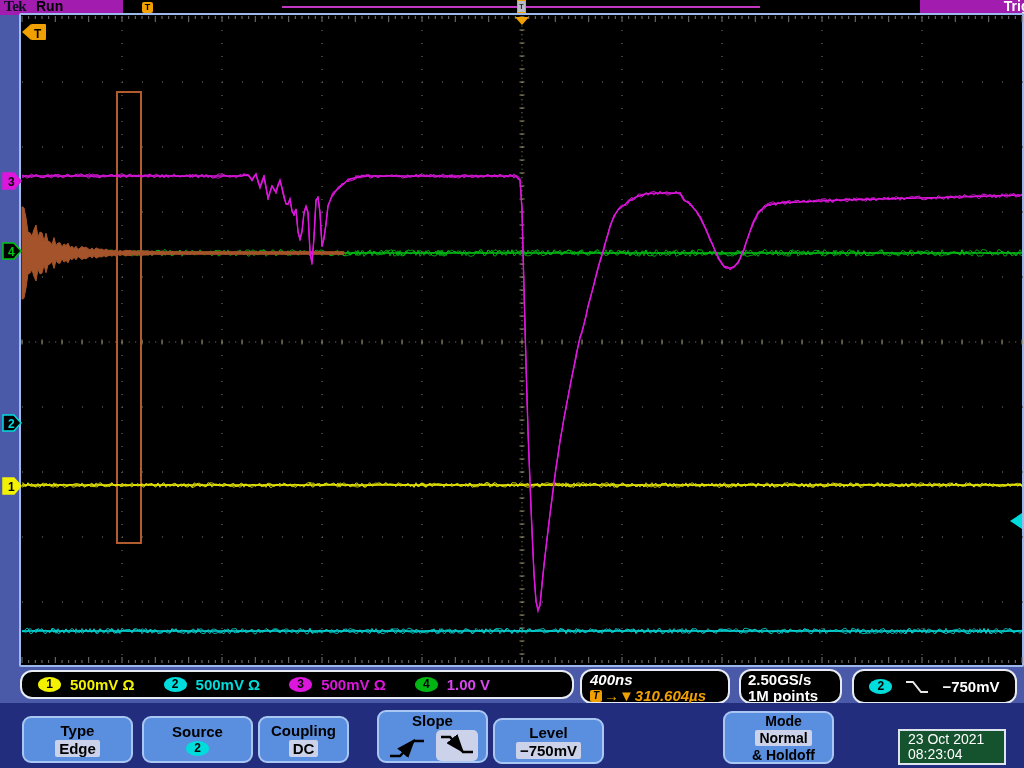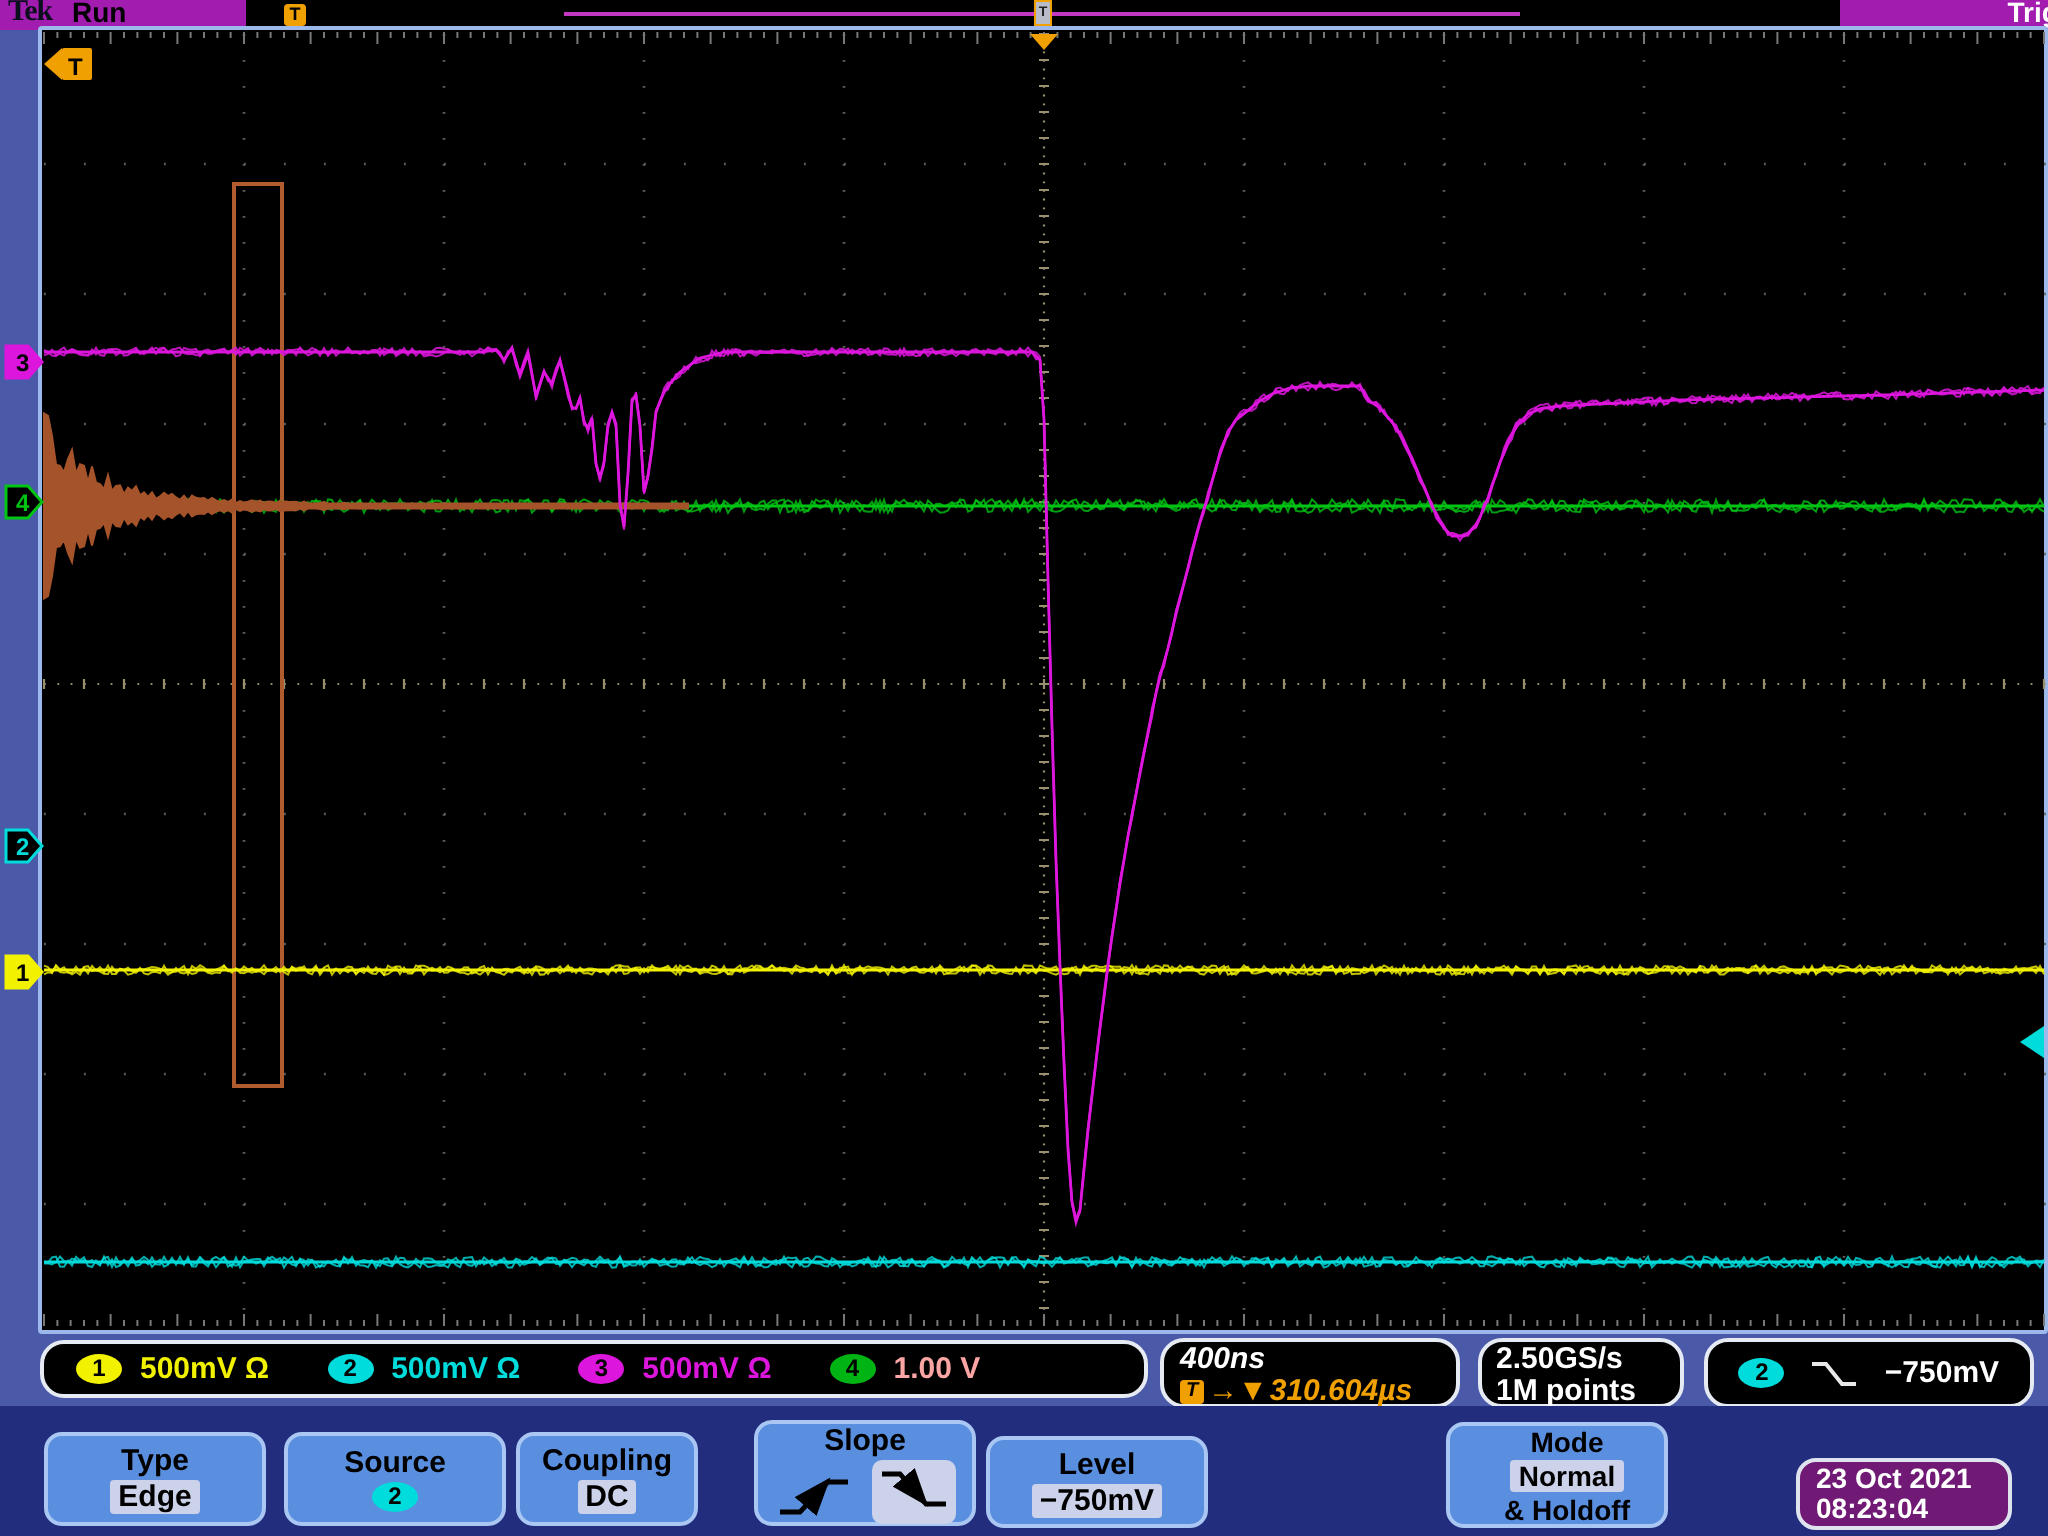--- a/index.html
+++ b/index.html
@@ -23,43 +23,43 @@
   svg.scope{position:absolute;left:0;top:0;width:1024px;height:768px;pointer-events:none;}
   
   .rbox{position:absolute;background:#000;border:2px solid #e6eaf2;border-radius:12px;box-sizing:border-box;
         color:#fff;font-weight:bold;font-size:15px;}
   .box-ch{left:20px;top:670px;width:554px;height:29px;display:flex;align-items:center;padding:0 16px;}
   .chgrp{display:flex;align-items:center;gap:9px;margin-right:29px;}
   .chgrp:last-child{margin-right:0;}
   .badge{display:inline-block;width:23px;height:15px;border-radius:50%;color:#000;font-size:12px;
          font-weight:bold;text-align:center;line-height:15px;}
   .b1{background:#f2f200;} .b2{background:#00dcdc;} .b3{background:#dd16dd;} .b4{background:#00b414;}
-  .c1{color:#f2f200;} .c2{color:#00dcdc;} .c3{color:#dd16dd;} .c4{color:#fca5a5;}
+  .c1{color:#f2f200;} .c2{color:#00dcdc;} .c3{color:#dd16dd;} .c4{color:#d946ef;}
   .box-horiz{left:580px;top:669px;width:150px;height:35px;padding:1px 0 0 8px;line-height:16px;font-style:italic;}
   .delayrow{display:flex;align-items:center;gap:1px;color:#f0a000;}
   .tbadge-sm{display:inline-block;width:12px;height:12px;background:#f0a000;border-radius:2px;color:#000;
              font-size:10px;font-weight:bold;text-align:center;line-height:12px;margin-right:1px;}
   .box-acq{left:739px;top:669px;width:103px;height:35px;padding:1px 5px 0 7px;line-height:16px;}
   .box-trig{left:852px;top:669px;width:165px;height:35px;display:flex;align-items:center;justify-content:center;gap:13px;}
   
   .menubg{position:absolute;left:0;top:703px;width:1024px;height:65px;background:#222d7e;}
   .mbtn{position:absolute;background:#5a8ede;border:2px solid #a9c7f2;border-radius:9px;box-sizing:border-box;
         color:#000;font-size:15px;font-weight:bold;text-align:center;display:flex;flex-direction:column;
         align-items:center;justify-content:center;gap:1px;line-height:17px;}
   .hl{background:#ccd2e9;padding:0 4px;border-radius:2px;}
   .btn-type{left:22px;top:716px;width:111px;height:47px;}
   .btn-source{left:142px;top:716px;width:111px;height:47px;}
   .btn-coupling{left:258px;top:716px;width:91px;height:47px;text-align:center;}
   .btn-slope{left:377px;top:710px;width:111px;height:53px;justify-content:center;}
   .btn-level{left:493px;top:718px;width:111px;height:46px;}
   .btn-mode{left:723px;top:711px;width:111px;height:53px;font-size:14px;line-height:16px;padding-left:10px;}
   .slopes{display:flex;align-items:center;gap:10px;}
   .slope-hl{background:#ccd2e9;border-radius:5px;padding:1px 4px;}
-  .datetime{position:absolute;left:898px;top:729px;width:108px;height:36px;background:#701a75;color:#fff;
-            border:2px solid #dfe3ee;border-radius:10px;box-sizing:border-box;font-size:14px;font-weight:bold;
+  .datetime{position:absolute;left:898px;top:729px;width:108px;height:36px;background:#14532d;color:#fff;
+            border:2px solid #dfe3ee;border-radius:0;box-sizing:border-box;font-size:14px;font-weight:normal;
             padding:1px 0 0 8px;line-height:15px;}
 </style>
 </head>
 <body>
 
 <div class="screen">
 
   <div class="topbar">
     <span class="brand">Tek</span>
     <span class="runstat">Run</span>

